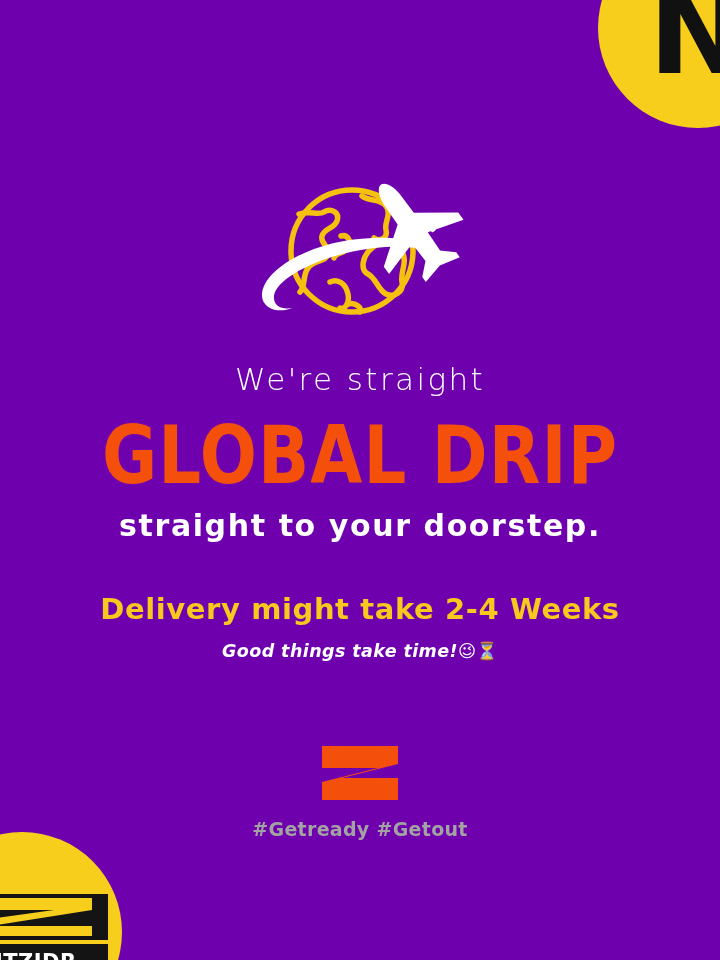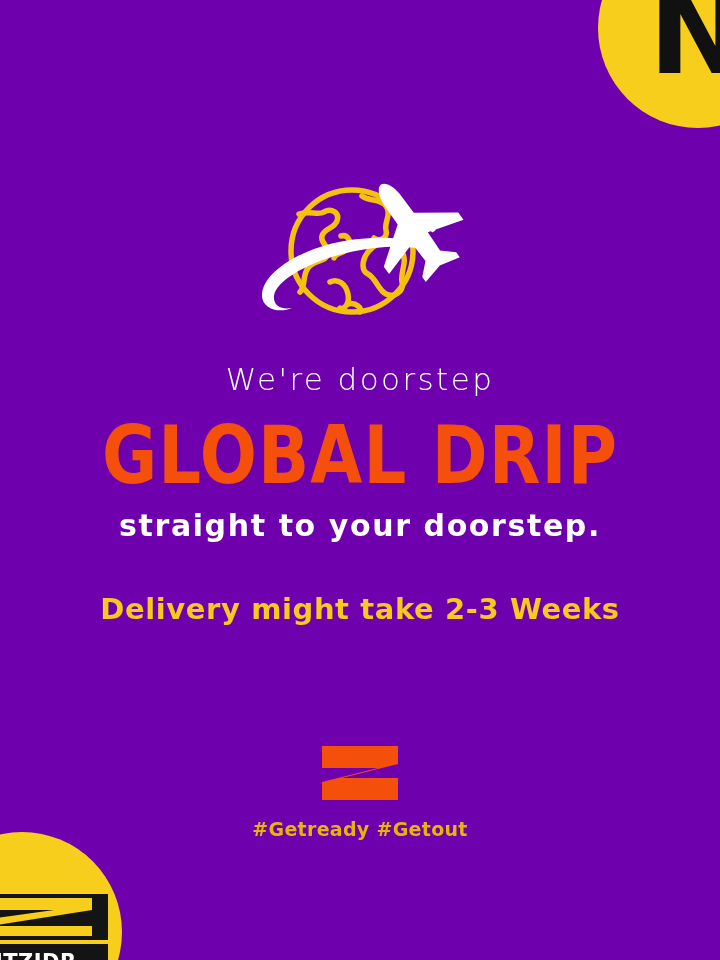--- a/index.html
+++ b/index.html
@@ -131,21 +131,21 @@
   
   .footer {
     position: absolute;
     left: 0;
     right: 0;
     top: 744px;
     text-align: center;
   }
   .zmark { display: block; margin: 0 auto; }
   .hashtags {
-    color: #eab308;
+    color: #a3a3a3;
     font-size: 19px;
     font-weight: bold;
     letter-spacing: 0.3px;
     margin: 16px 0 0 0;
   }
 </style>
 </head>
 <body>
 
 <div class="poster">
@@ -201,24 +201,25 @@
                    L-6,42 L-27,47 L-27,41 L-15,30 L-15.6,8 L-52,19 L-52,10 L-16,-16 L-15.6,-40
                    C-15,-50 -11,-58 -6,-58 Z"></path>
           <rect x="7" y="-10" width="5" height="9" rx="1.5"></rect>
           <rect x="7" y="2" width="5" height="9" rx="1.5"></rect>
         </g>
       </g>
     </svg>
   </div>
 
   <div class="copy">
-    <p class="line-serving">We're doorstep</p>
+    <p class="line-serving">We're straight</p>
     <p class="line-headline">GLOBAL DRIP</p>
     <p class="line-doorstep">straight to your doorstep.</p>
-    <p class="line-delivery">Delivery might take 2-3 Weeks</p>
+    <p class="line-delivery">Delivery might take 2-4 Weeks</p>
+    <p class="line-goodthings"><span>Good things take time!</span><span class="emoji">😉</span><span class="emoji">⏳</span></p>
   </div>
 
   <div class="footer">
     <svg class="zmark" width="80" height="58" viewBox="0 0 80 58">
       <polygon fill="#F4500B" points="2,2 78,2 78,20 22,34 78,34 78,56 2,56 2,38 58,24 2,24"></polygon>
     </svg>
     <p class="hashtags">#Getready #Getout</p>
   </div>
 
 </div>

